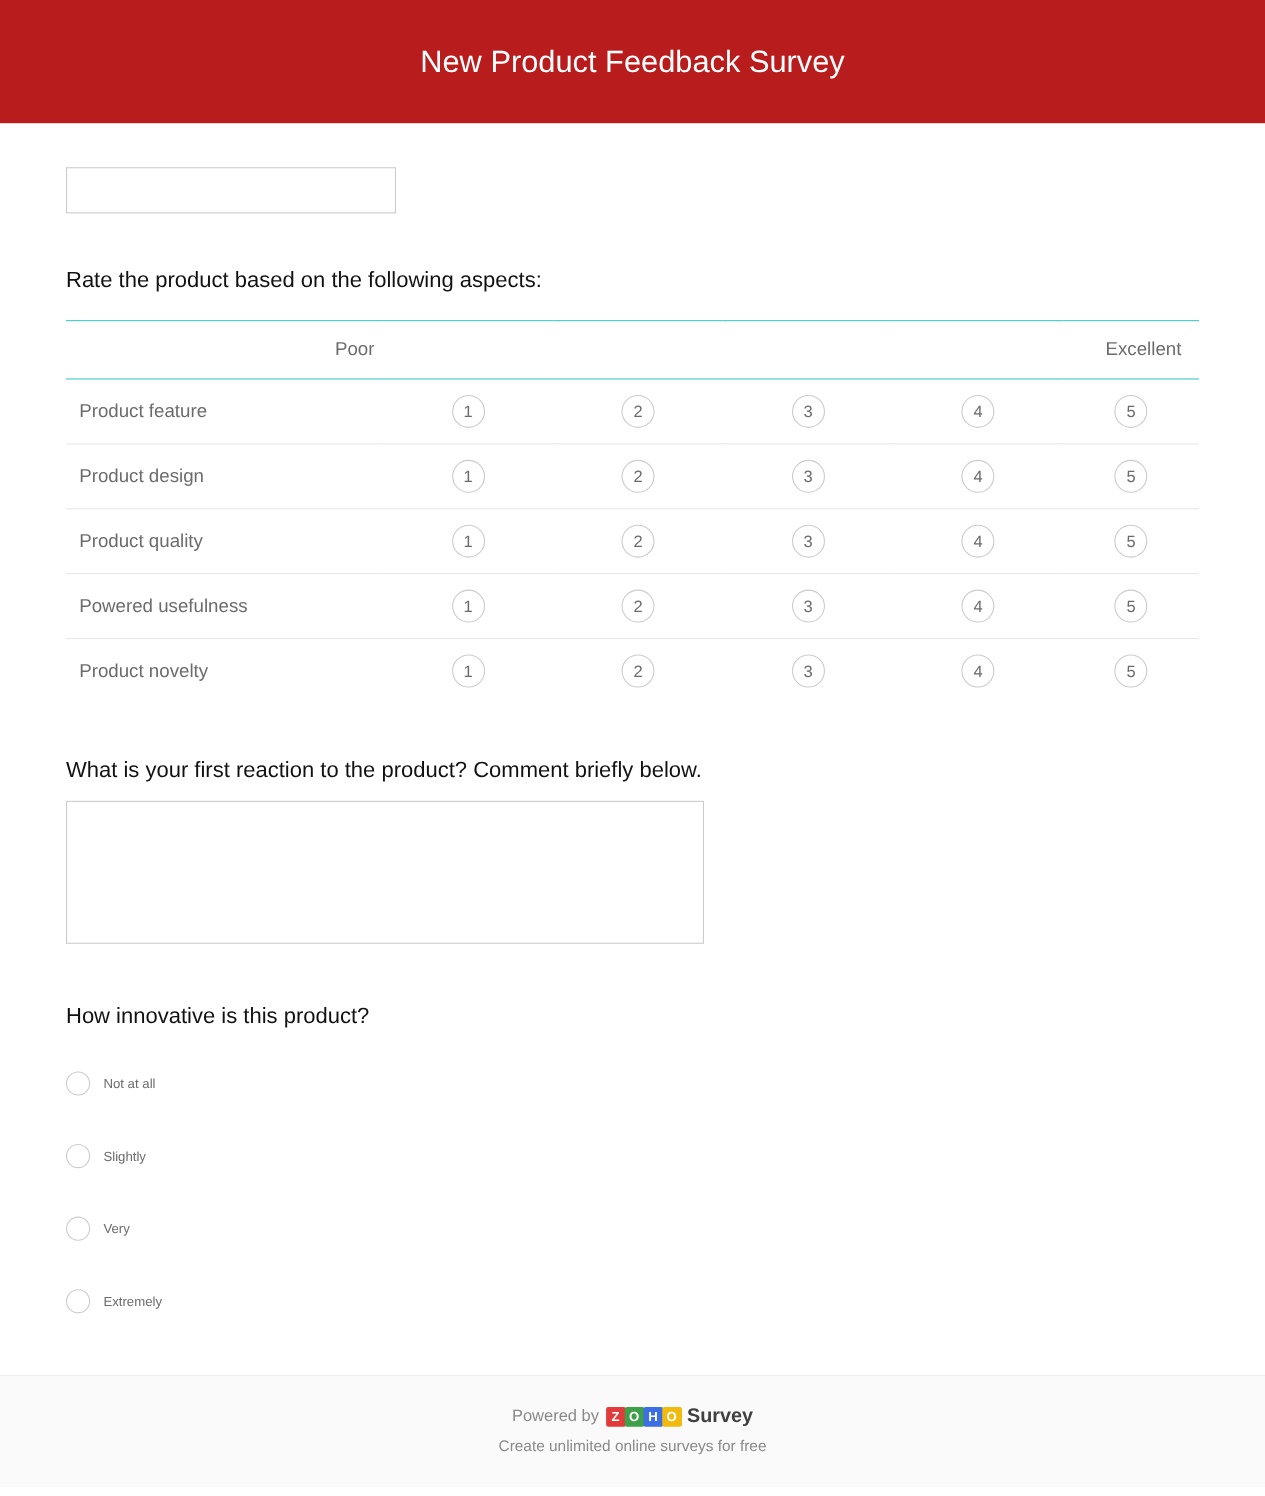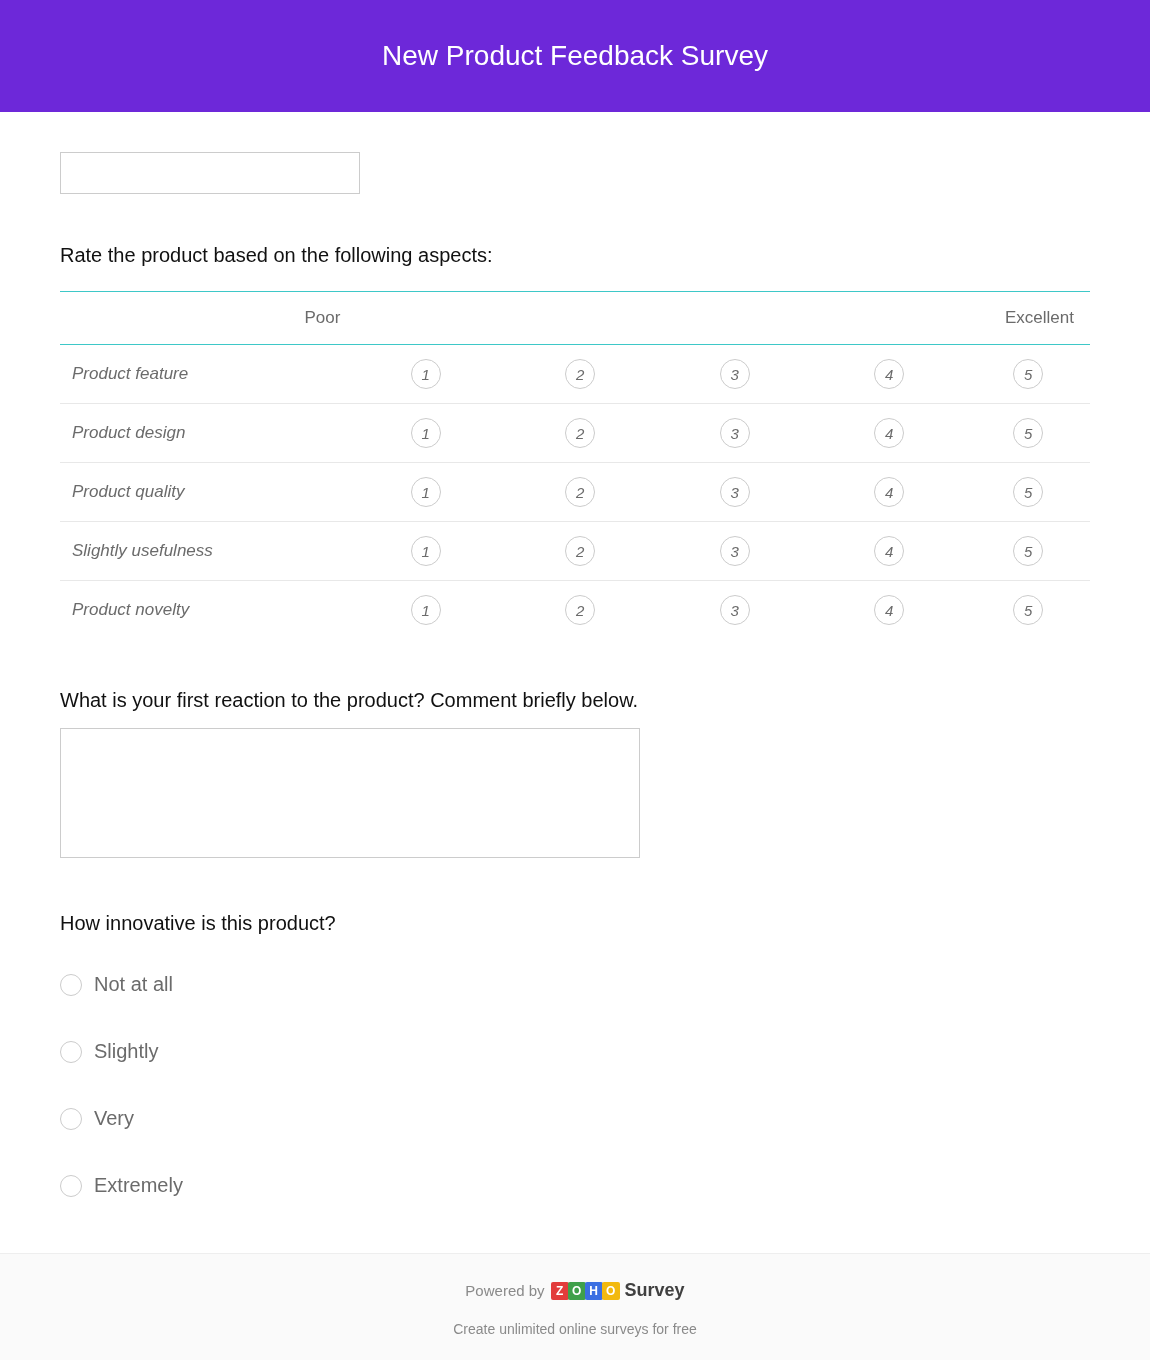--- a/index.html
+++ b/index.html
@@ -3,21 +3,21 @@
 <meta charset="utf-8">
 <style>
   * { box-sizing: border-box; margin: 0; padding: 0; }
   body {
     font-family: -apple-system, BlinkMacSystemFont, "Segoe UI", Helvetica, Arial, sans-serif;
     background: #fff;
     color: #1a1a1a;
     width: 1150px;
   }
   .header {
-    background: #6d28d9;
+    background: #b91c1c;
     color: #fff;
     text-align: center;
     padding: 40px 20px;
     font-size: 28px;
     font-weight: 400;
   }
   .content {
     padding: 40px 60px 40px 60px;
   }
   .question-block { margin-bottom: 50px; }
@@ -47,21 +47,20 @@
     padding: 16px 8px;
     font-weight: 400;
     font-size: 17px;
     color: #6b6b6b;
     text-align: center;
   }
   .rating-table th:first-child { text-align: right; }
   .rating-table th:last-child { text-align: right; padding-right: 16px; }
   .rating-table tbody tr {
     border-bottom: 1px solid #e8e8e8;
-    font-style: italic;
   }
   .rating-table tbody tr:last-child { border-bottom: none; }
   .rating-table td {
     padding: 14px 8px;
     color: #6b6b6b;
     font-size: 17px;
   }
   .rating-table td:first-child { padding-left: 12px; }
   .rating-circle-cell { text-align: center; }
   .rating-circle {
@@ -87,41 +86,41 @@
     resize: none;
     margin-top: -8px;
   }
   .radio-list { list-style: none; }
   .radio-list li {
     display: flex;
     align-items: center;
     gap: 12px;
     padding: 6px 0;
     color: #6b6b6b;
-    font-size: 20px;
+    font-size: 12px;
     margin-top: 32px;
   }
   .radio-outer {
     width: 22px;
     height: 22px;
     border: 1.5px solid #ccc;
     border-radius: 50%;
     display: inline-block;
     cursor: pointer;
     flex-shrink: 0;
   }
   .footer {
     border-top: 1px solid #eee;
     background: #fafafa;
     text-align: center;
     padding: 26px 20px 30px;
     color: #8a8a8a;
     font-size: 15px;
   }
-  .footer .powered { margin-bottom: 20px; }
+  .footer .powered { margin-bottom: 8px; }
   .footer .brand-wrap { display:inline-flex; align-items:center; gap:6px; }
   .zoho-logo { display:inline-flex; align-items:center; }
   .zoho-logo span {
     display:inline-flex; align-items:center; justify-content:center;
     width:18px; height:18px; font-size:12px; font-weight:700; color:#fff;
     border-radius:2px; margin-right:-1px;
   }
   .z1{background:#e23b3b;} .z2{background:#3fa04a;} .z3{background:#3b6fe2;} .z4{background:#f2b90e;}
   .survey-word { color:#404040; font-weight:700; font-size:18px; }
   .footer-sub { font-size:14px; }
@@ -171,21 +170,21 @@
         </tr>
         <tr>
           <td>Product quality</td>
           <td class="rating-circle-cell"><span class="rating-circle">1</span></td>
           <td class="rating-circle-cell"><span class="rating-circle">2</span></td>
           <td class="rating-circle-cell"><span class="rating-circle">3</span></td>
           <td class="rating-circle-cell"><span class="rating-circle">4</span></td>
           <td class="rating-circle-cell"><span class="rating-circle">5</span></td>
         </tr>
         <tr>
-          <td>Slightly usefulness</td>
+          <td>Powered usefulness</td>
           <td class="rating-circle-cell"><span class="rating-circle">1</span></td>
           <td class="rating-circle-cell"><span class="rating-circle">2</span></td>
           <td class="rating-circle-cell"><span class="rating-circle">3</span></td>
           <td class="rating-circle-cell"><span class="rating-circle">4</span></td>
           <td class="rating-circle-cell"><span class="rating-circle">5</span></td>
         </tr>
         <tr>
           <td>Product novelty</td>
           <td class="rating-circle-cell"><span class="rating-circle">1</span></td>
           <td class="rating-circle-cell"><span class="rating-circle">2</span></td>

